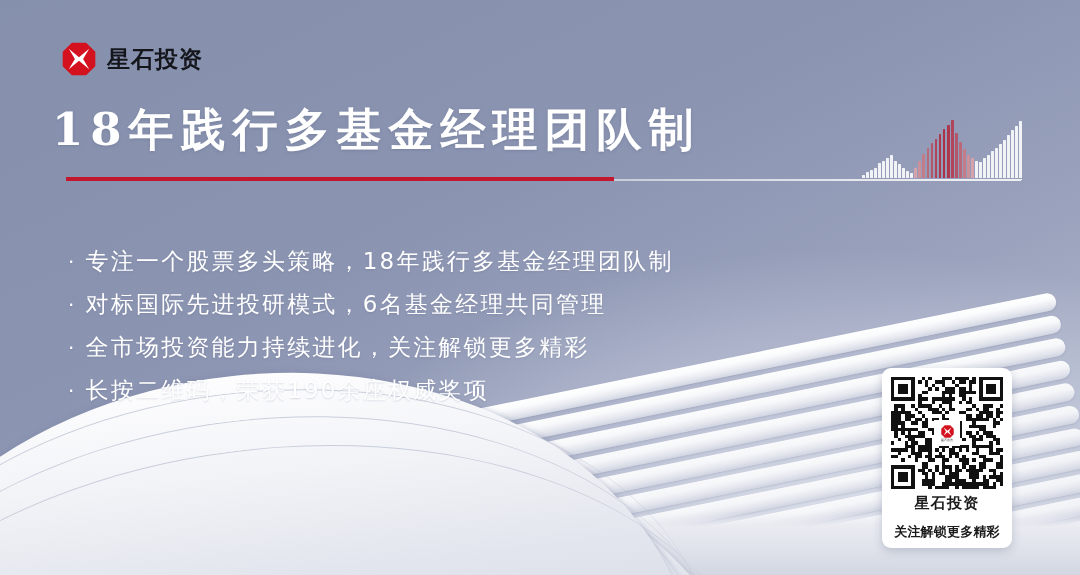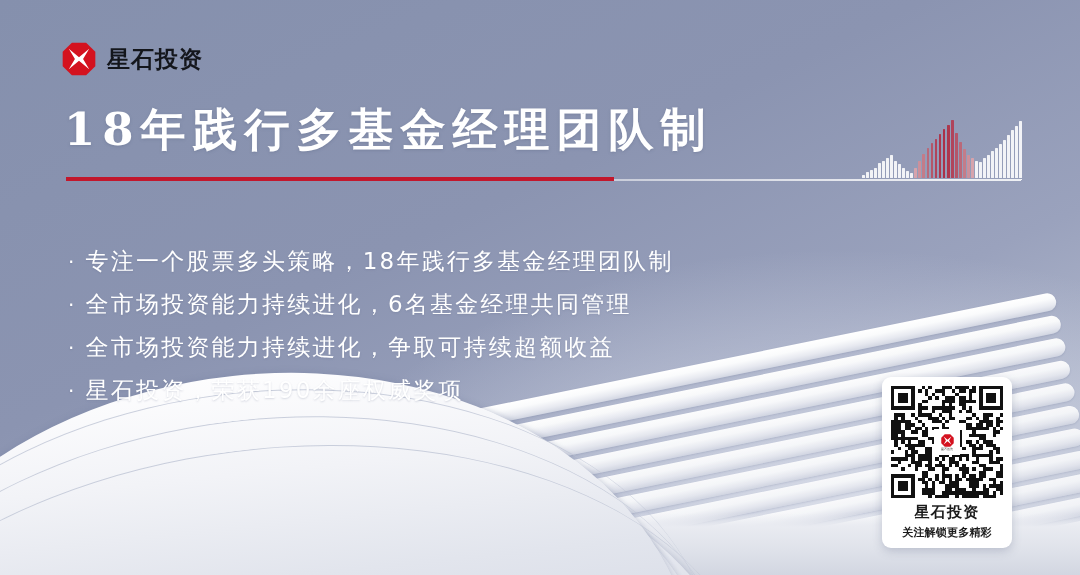--- a/index.html
+++ b/index.html
@@ -96,21 +96,21 @@
   .logo-text {
     font-size: 23px;
     font-weight: 700;
     color: #14161c;
     letter-spacing: 1px;
     line-height: 1;
     font-family: "DejaVu Sans", sans-serif;
   }
 
   
-  .headline-wrap { position: absolute; left: 64px; top: 104px; z-index: 6; }
+  .headline-wrap { position: absolute; left: 52px; top: 104px; z-index: 6; }
   .headline {
     font-family: "DejaVu Serif", "Liberation Serif", serif;
     font-size: 45px;
     font-weight: 700;
     color: #ffffff;
     letter-spacing: 7px;
     line-height: 1.15;
     white-space: nowrap;
     text-shadow: 0 1px 3px rgba(90,100,130,0.35);
   }
@@ -175,22 +175,22 @@
   }
   .qr-center-logo svg { width: 13px; height: 13px; }
   .qr-center-logo .mini { font-size: 3px; color: #333; line-height: 1; margin-top: 1px; font-family:"DejaVu Sans",sans-serif;}
   .qr-title {
     margin-top: 7px;
     font-size: 15px; font-weight: 700; color: #1a1a1a;
     letter-spacing: 1.2px; line-height: 1;
     font-family: "DejaVu Sans", sans-serif;
   }
   .qr-sub {
-    margin-top: 7px; margin-bottom: 2px;
-    font-size: 11px; font-weight: 700; color: #1a1a1a;
+    margin-top: 14px; margin-bottom: 2px;
+    font-size: 13px; font-weight: 700; color: #1a1a1a;
     letter-spacing: 0.2px; line-height: 1;
     font-family: "DejaVu Sans", sans-serif;
   }
 </style>
 </head>
 <body>
 
 <div id="poster">
 
   <div class="bg-layer">
@@ -290,29 +290,29 @@
       <div class="bar" style="height: 98%; background: rgb(255, 255, 255); opacity: 0.88;"></div>
     </div>
 
   <div class="bullets" id="bulletList">
       <div class="bullet">
         <span class="dot">·</span>
         <span>专注一个股票多头策略，18年践行多基金经理团队制</span>
       </div>
       <div class="bullet">
         <span class="dot">·</span>
-        <span>全市场投资能力持续进化，6名基金经理共同管理</span>
+        <span>对标国际先进投研模式，6名基金经理共同管理</span>
       </div>
       <div class="bullet">
         <span class="dot">·</span>
-        <span>全市场投资能力持续进化，争取可持续超额收益</span>
+        <span>全市场投资能力持续进化，关注解锁更多精彩</span>
       </div>
       <div class="bullet">
         <span class="dot">·</span>
-        <span>星石投资，荣获190余座权威奖项</span>
+        <span>长按二维码，荣获190余座权威奖项</span>
       </div>
     </div>
 
   <div class="qr-card">
     <div class="qr-img">
       <svg viewBox="0 0 33 33" width="112" height="112" shape-rendering="crispEdges" id="qrSvg">
           <rect width="33" height="33" fill="#ffffff"></rect>
           <rect x="0" y="0" width="1" height="1" fill="#111111"></rect>
           <rect x="1" y="0" width="1" height="1" fill="#111111"></rect>
           <rect x="2" y="0" width="1" height="1" fill="#111111"></rect>

